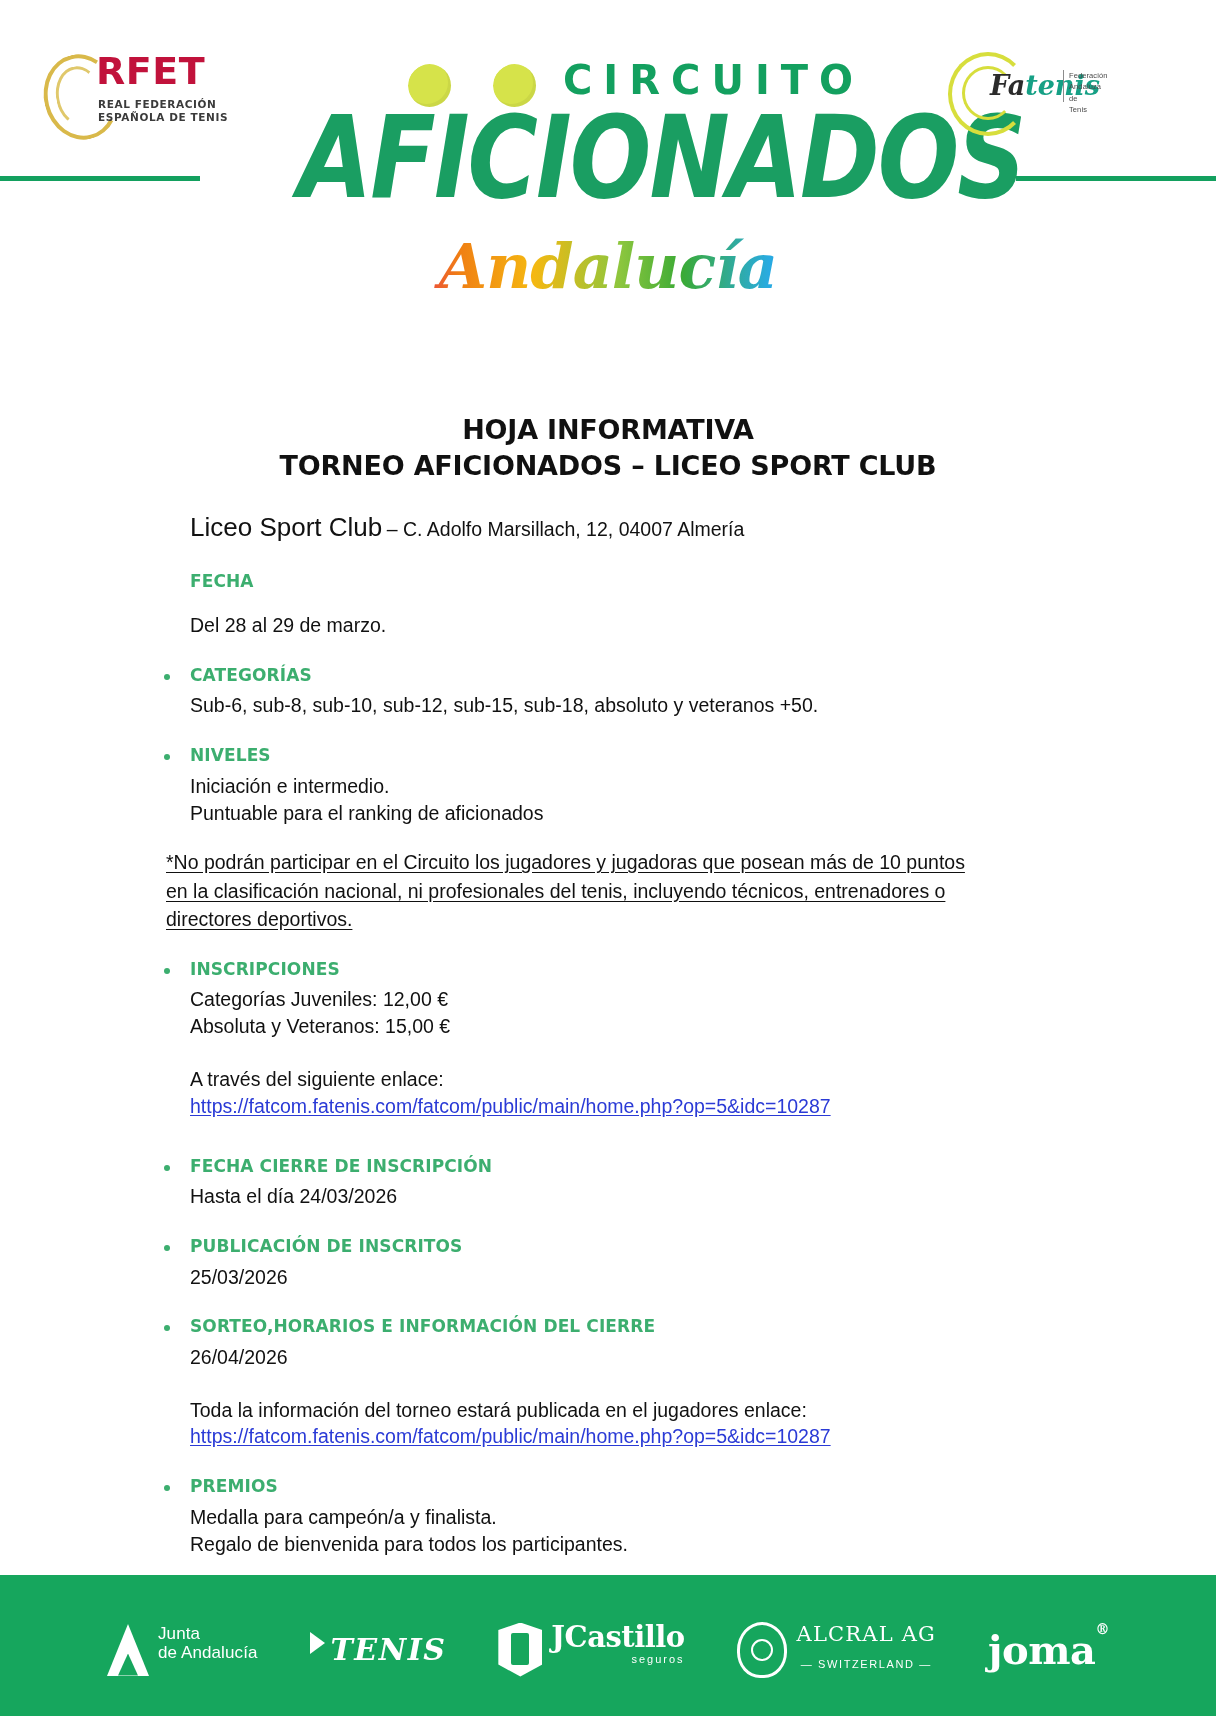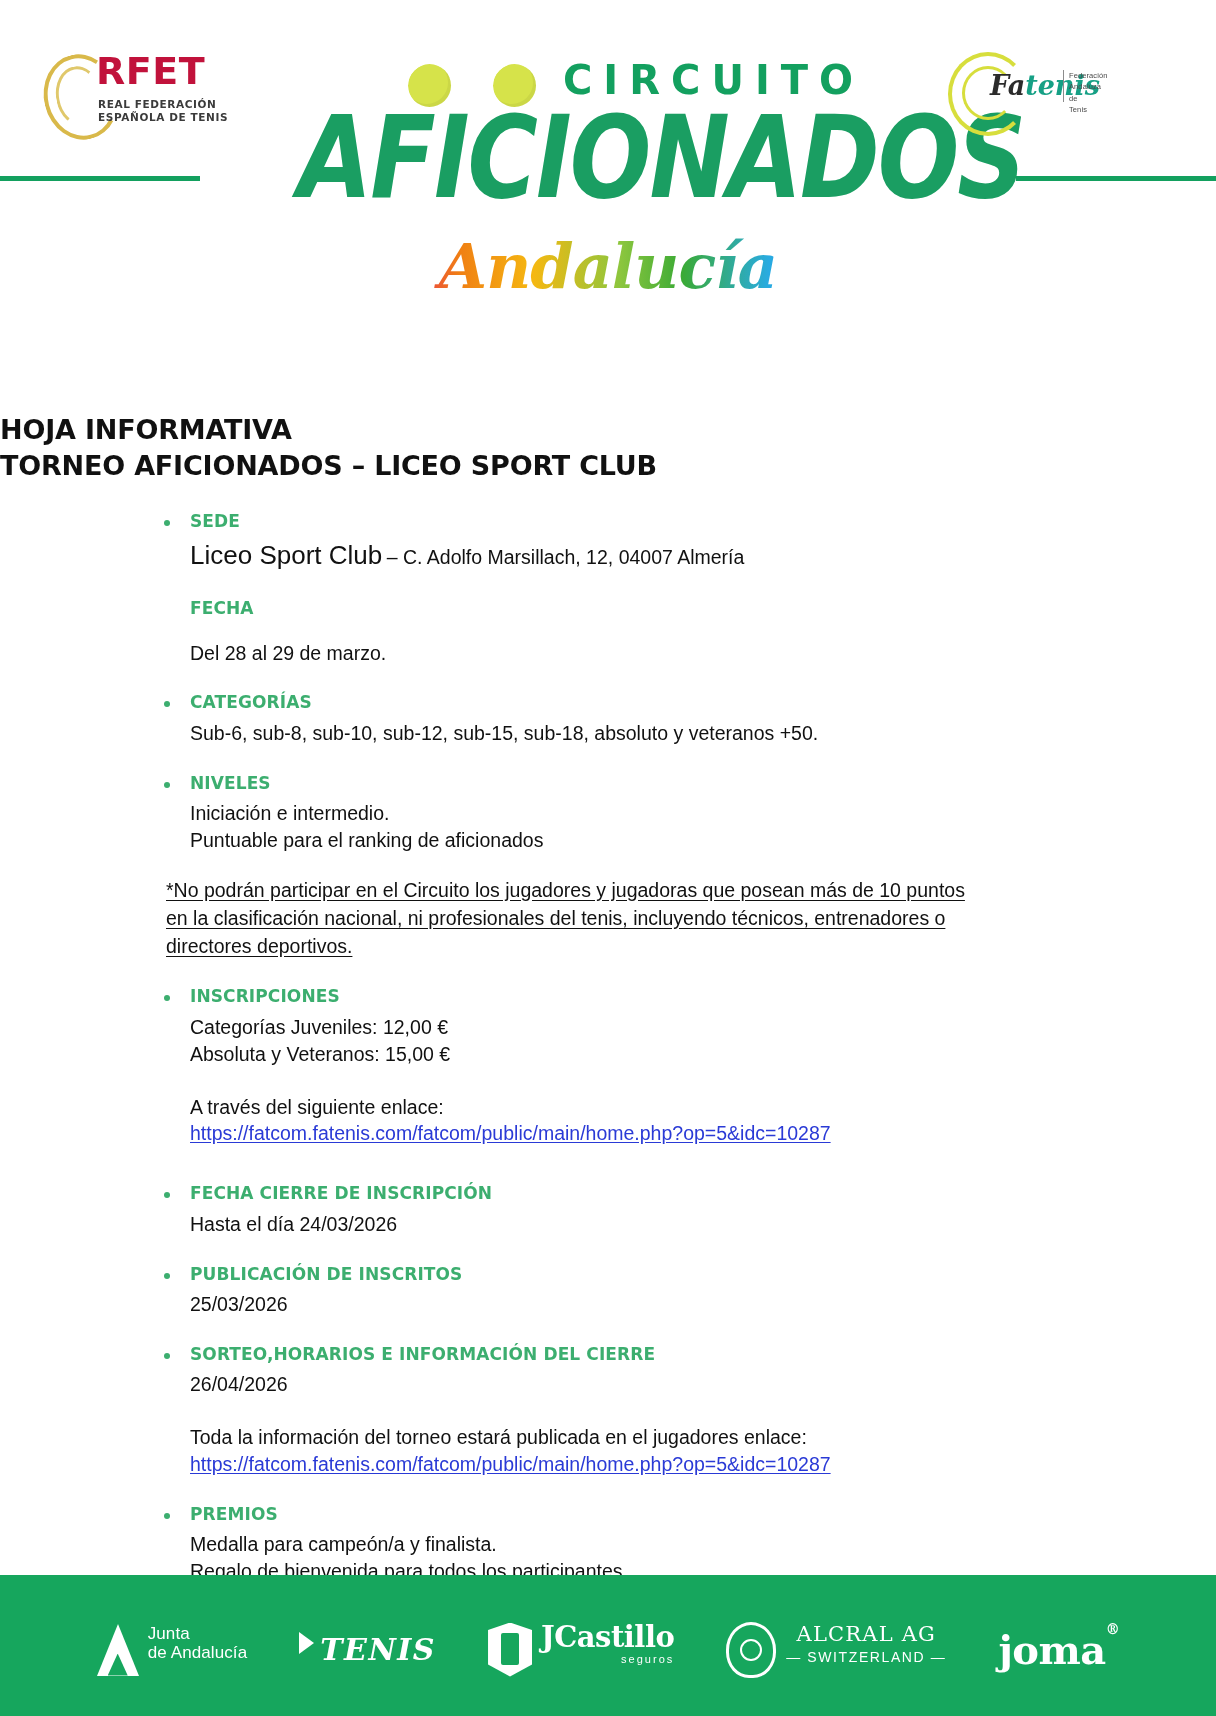--- a/index.html
+++ b/index.html
@@ -194,20 +194,21 @@
     left: 123px; top: 20px;
     font-family: "Liberation Sans", sans-serif;
     font-size: 7.5px;
     color: #4a4a4a;
     line-height: 1.5;
     letter-spacing: 0.1px;
   }
 
   
   .titles {
+    text-align: center;
     margin-top: 52px;
   }
   .doc-title, .doc-subtitle {
     font-family: "DejaVu Sans", sans-serif;
     font-weight: bold;
     color: #111111;
     letter-spacing: -0.2px;
   }
   .doc-title    { font-size: 27px; line-height: 1.32; }
   .doc-subtitle { font-size: 27px; line-height: 1.32; }
@@ -407,23 +408,23 @@
     border-radius: 50%;
   }
   .alcral-text { text-align: center; line-height: 1.15; }
   .alcral-name {
     font-family: "DejaVu Serif", serif;
     font-size: 21px;
     letter-spacing: 1.2px;
   }
   .alcral-sub {
     font-family: "Liberation Sans", sans-serif;
-    font-size: 14px;
+    font-size: 11px;
     letter-spacing: 1.6px;
-    margin-top: 3px;
+    margin-top: 12px;
   }
 
   
   .joma-word {
     font-family: "DejaVu Serif", serif;
     font-weight: bold;
     font-size: 40px;
     letter-spacing: -0.5px;
     position: relative;
   }
@@ -471,21 +472,20 @@
 </div>
 
 <div class="titles">
   <div class="doc-title">HOJA INFORMATIVA</div>
   <div class="doc-subtitle">TORNEO AFICIONADOS – LICEO SPORT CLUB</div>
 </div>
 
 <div class="content">
 
   <div class="section">
-    <div class="heading bulleted">SEDE</div>
     <div class="venue-line">
       <span class="venue-name">Liceo Sport Club</span>
       <span class="venue-addr">– C. Adolfo Marsillach, 12, 04007 Almería</span>
     </div>
   </div>
 
   <div class="gap-md"></div>
 
   <div class="section">
     <div class="heading nobullet">FECHA</div>

